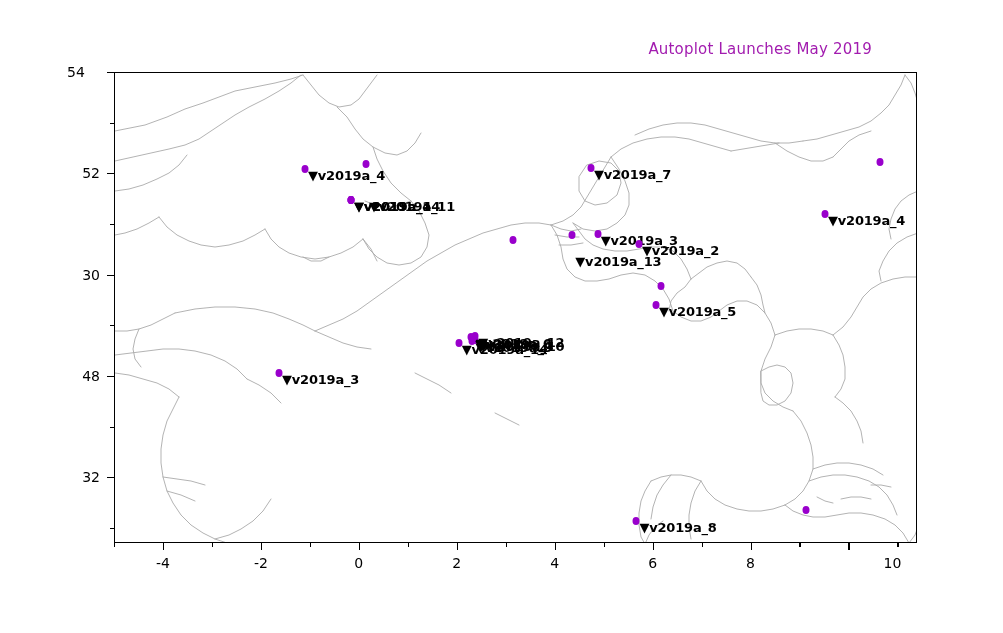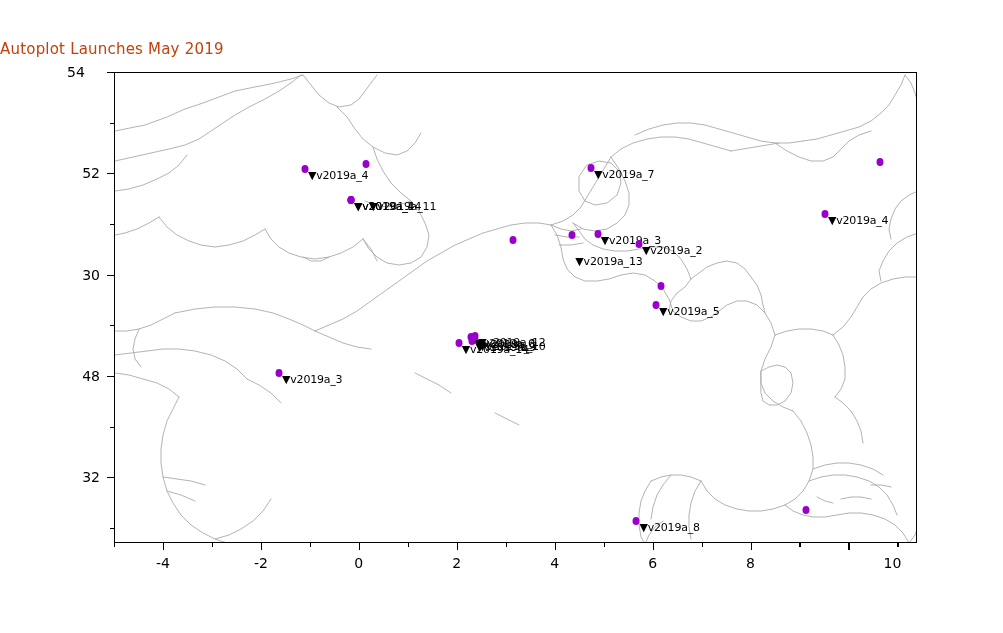--- a/index.html
+++ b/index.html
@@ -4,38 +4,38 @@
 <style>
   html,body{margin:0;padding:0;}
   body{
     width:1003px;height:633px;background:#ffffff;
     font-family:"DejaVu Sans", sans-serif;
     overflow:hidden;position:relative;
   }
   #figure{position:absolute;left:0;top:0;width:1003px;height:633px;background:#fff;}
 
   #title{
-    position:absolute;left:0;top:40px;width:872px;text-align:left;
-    font-size:15px;color:#c2410c;letter-spacing:0.2px;
+    position:absolute;left:0;top:40px;width:872px;text-align:right;
+    font-size:15px;color:#a21caf;letter-spacing:0.2px;
   }
 
   
   #axes{
     position:absolute;left:114px;top:72px;width:803px;height:471px;
     border:1.2px solid #000;box-sizing:border-box;overflow:hidden;background:#fff;
   }
   #mapsvg{position:absolute;left:0;top:0;width:803px;height:471px;display:block;}
 
   .pt{
     position:absolute;width:7px;height:8px;border-radius:50%;
     background:#9900cc;transform:translate(-50%,-50%);
   }
   .lbl{
-    position:absolute;font-size:11px;color:#000;white-space:nowrap;
-    font-family:"DejaVu Sans", sans-serif;font-weight:normal;
+    position:absolute;font-size:13px;color:#000;white-space:nowrap;
+    font-family:"DejaVu Sans", sans-serif;font-weight:bold;
     transform:translateY(-50%);letter-spacing:-0.2px;
   }
 
   .tick{position:absolute;background:#000;}
   .xtickmaj{width:1.2px;height:7px;}
   .xtickmin{width:1.2px;height:4px;}
   .ytickmaj{height:1.2px;width:7px;}
   .ytickmin{height:1.2px;width:4px;}
   .xticklabel{
     position:absolute;font-size:14px;color:#000;transform:translateX(-50%);

